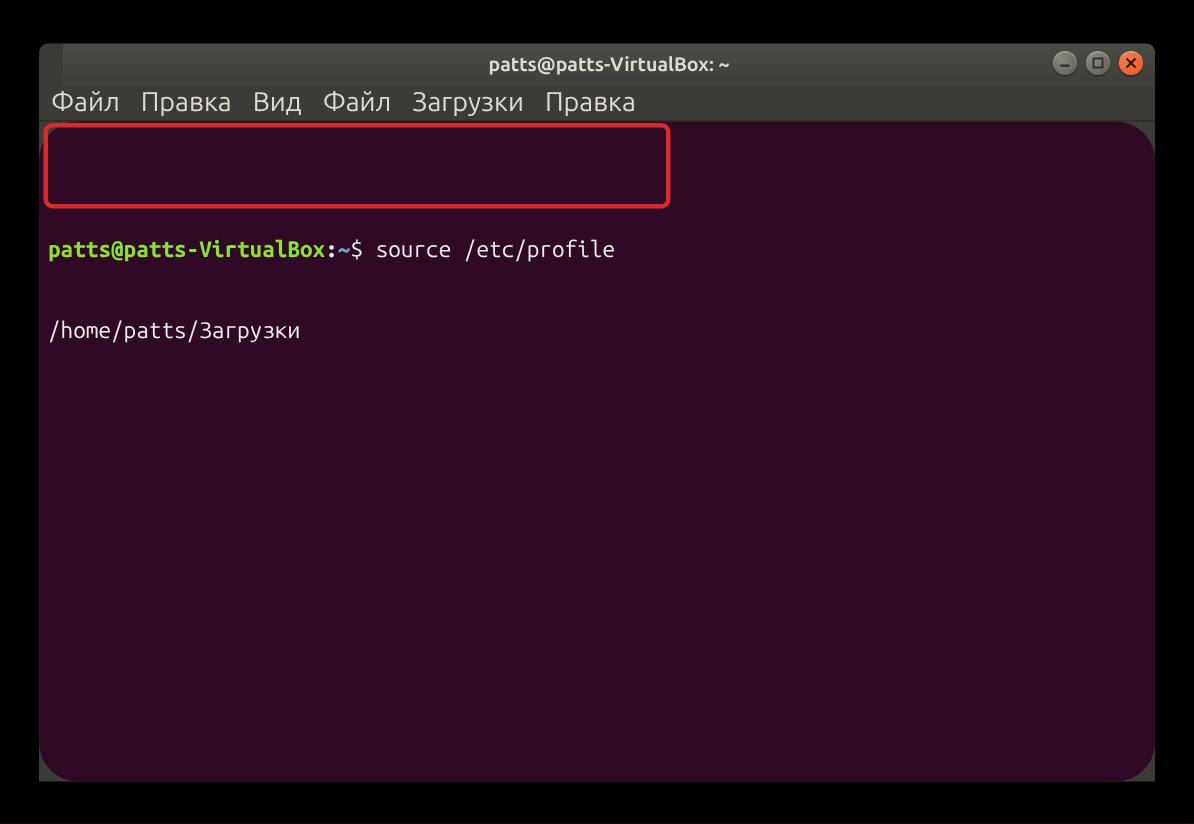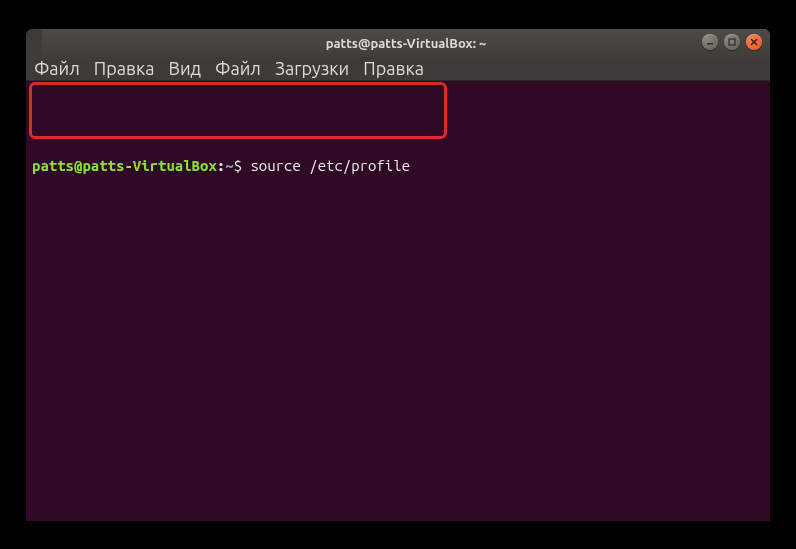--- a/index.html
+++ b/index.html
@@ -72,20 +72,21 @@
     .menu-item { cursor: default; }
     .terminal {
       background: #300a24;
       min-height: 440px;
       padding: 4px 6px;
       font-size: 15px;
       line-height: 18px;
       color: #eeeeec;
       white-space: pre;
       position: relative;
+      border-radius: 26px;
     }
     .highlight-box {
       position: absolute;
       border: 3px solid #d92b2b;
       border-radius: 6px;
       left: 3px;
       top: 1px;
       width: 418px;
       height: 57px;
       pointer-events: none;
@@ -138,14 +139,15 @@
     <span class="menu-item">Вид</span>
     <span class="menu-item">Файл</span>
     <span class="menu-item">Загрузки</span>
     <span class="menu-item">Правка</span>
   </div>
 
   <div class="terminal">
     <div class="highlight-box"></div>
 
     <span class="line"><span class="prompt-user">patts@patts-VirtualBox</span><span class="prompt-colon">:</span><span class="prompt-path">~</span><span class="prompt-dollar">$</span> <span class="cmd">source /etc/profile</span></span>
+    <span class="line"><span class="output">/home/patts/Загрузки</span></span>
   </div>
 </div>
 
 </body></html>

